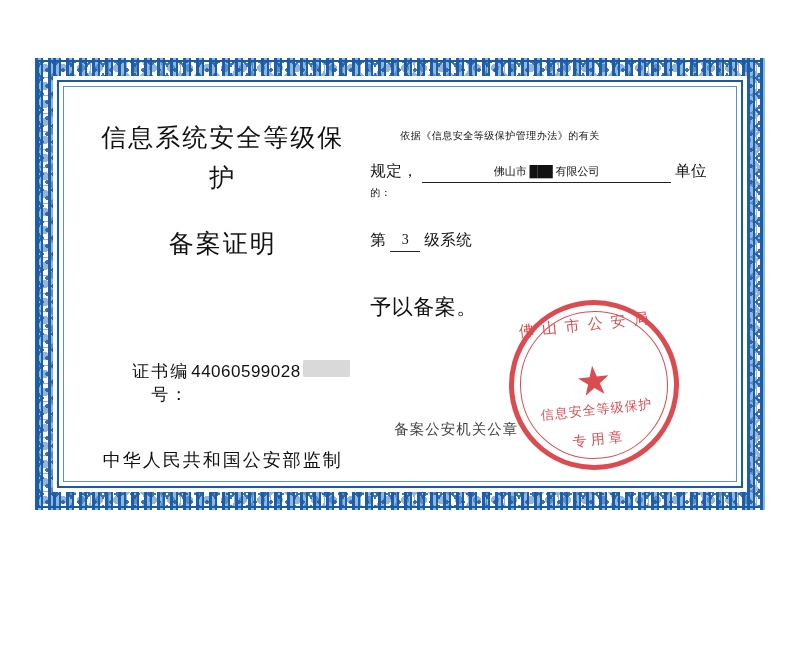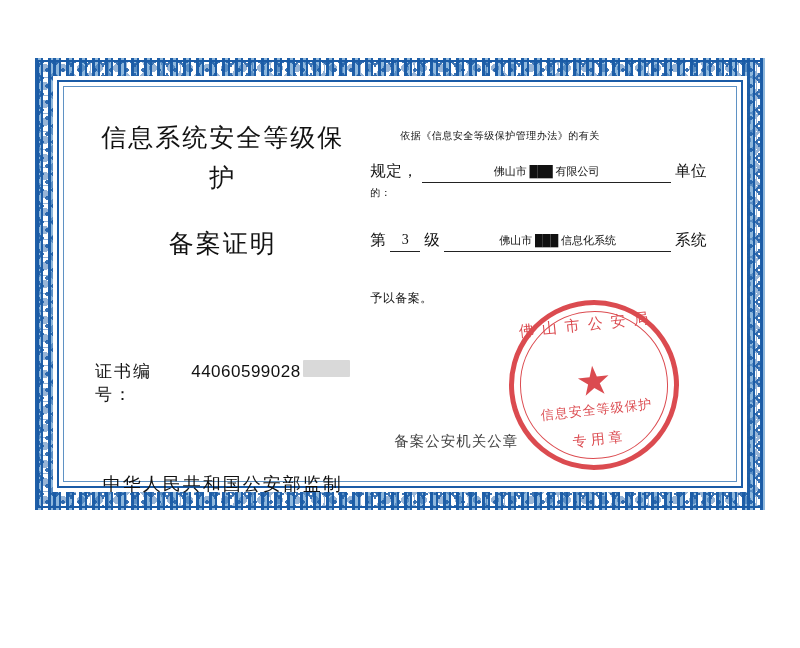--- a/index.html
+++ b/index.html
@@ -135,40 +135,41 @@
   }
 
   .cert-number-row {
     margin-top: 96px;
     font-size: 17px;
     color: #111111;
     display: flex;
     align-items: baseline;
     justify-content: center;
     letter-spacing: 1px;
+    text-align: right;
   }
   .cert-number-label {
     letter-spacing: 2px;
   }
   .cert-number-value {
     font-family: Liberation Sans, sans-serif;
     letter-spacing: 0.5px;
     margin-left: 2px;
   }
   .redact {
     display: inline-block;
     background: #d9d9d9;
     color: transparent;
     border-radius: 1px;
     vertical-align: middle;
   }
   .redact.num { width: 48px; height: 17px; margin-left: 2px; }
 
   .issuer {
-    margin-top: 66px;
+    margin-top: 42px;
     text-align: center;
     font-size: 18px;
     letter-spacing: 2px;
     color: #111111;
   }
 
   
   .para {
     font-size: 10px;
     color: #111111;
@@ -201,28 +202,28 @@
   .blank-line.small {
     flex: 0 0 30px;
     font-size: 14px;
   }
 
   .second-field {
     margin-top: 26px;
   }
   .tail-para {
     margin-top: 34px;
-    font-size: 12px;
+    font-size: 21px;
     letter-spacing: 0.5px;
   }
 
   .sign-block {
     position: absolute;
     left: 34px;
-    bottom: 18px;
+    bottom: 30px;
     font-size: 14.5px;
     color: #444;
     letter-spacing: 1px;
     line-height: 2.2;
   }
 
   
   .seal {
     position: absolute;
     right: 52px;
@@ -325,21 +326,20 @@
         </div>
 
         <div class="para">
           <span>的：</span>
         </div>
 
         <div class="field-row second-field">
           <span class="fixed-text">第</span>
           <span class="blank-line small">3</span>
           <span class="fixed-text">级</span>
-          <span class="blank-line">佛山市 ███ 信息化系统</span>
           <span class="fixed-text">系统</span>
         </div>
 
         <div class="para tail-para">
           <span>予以备案。</span>
         </div>
 
         <div class="sign-block">
           <div>备案公安机关公章</div>
         </div>

